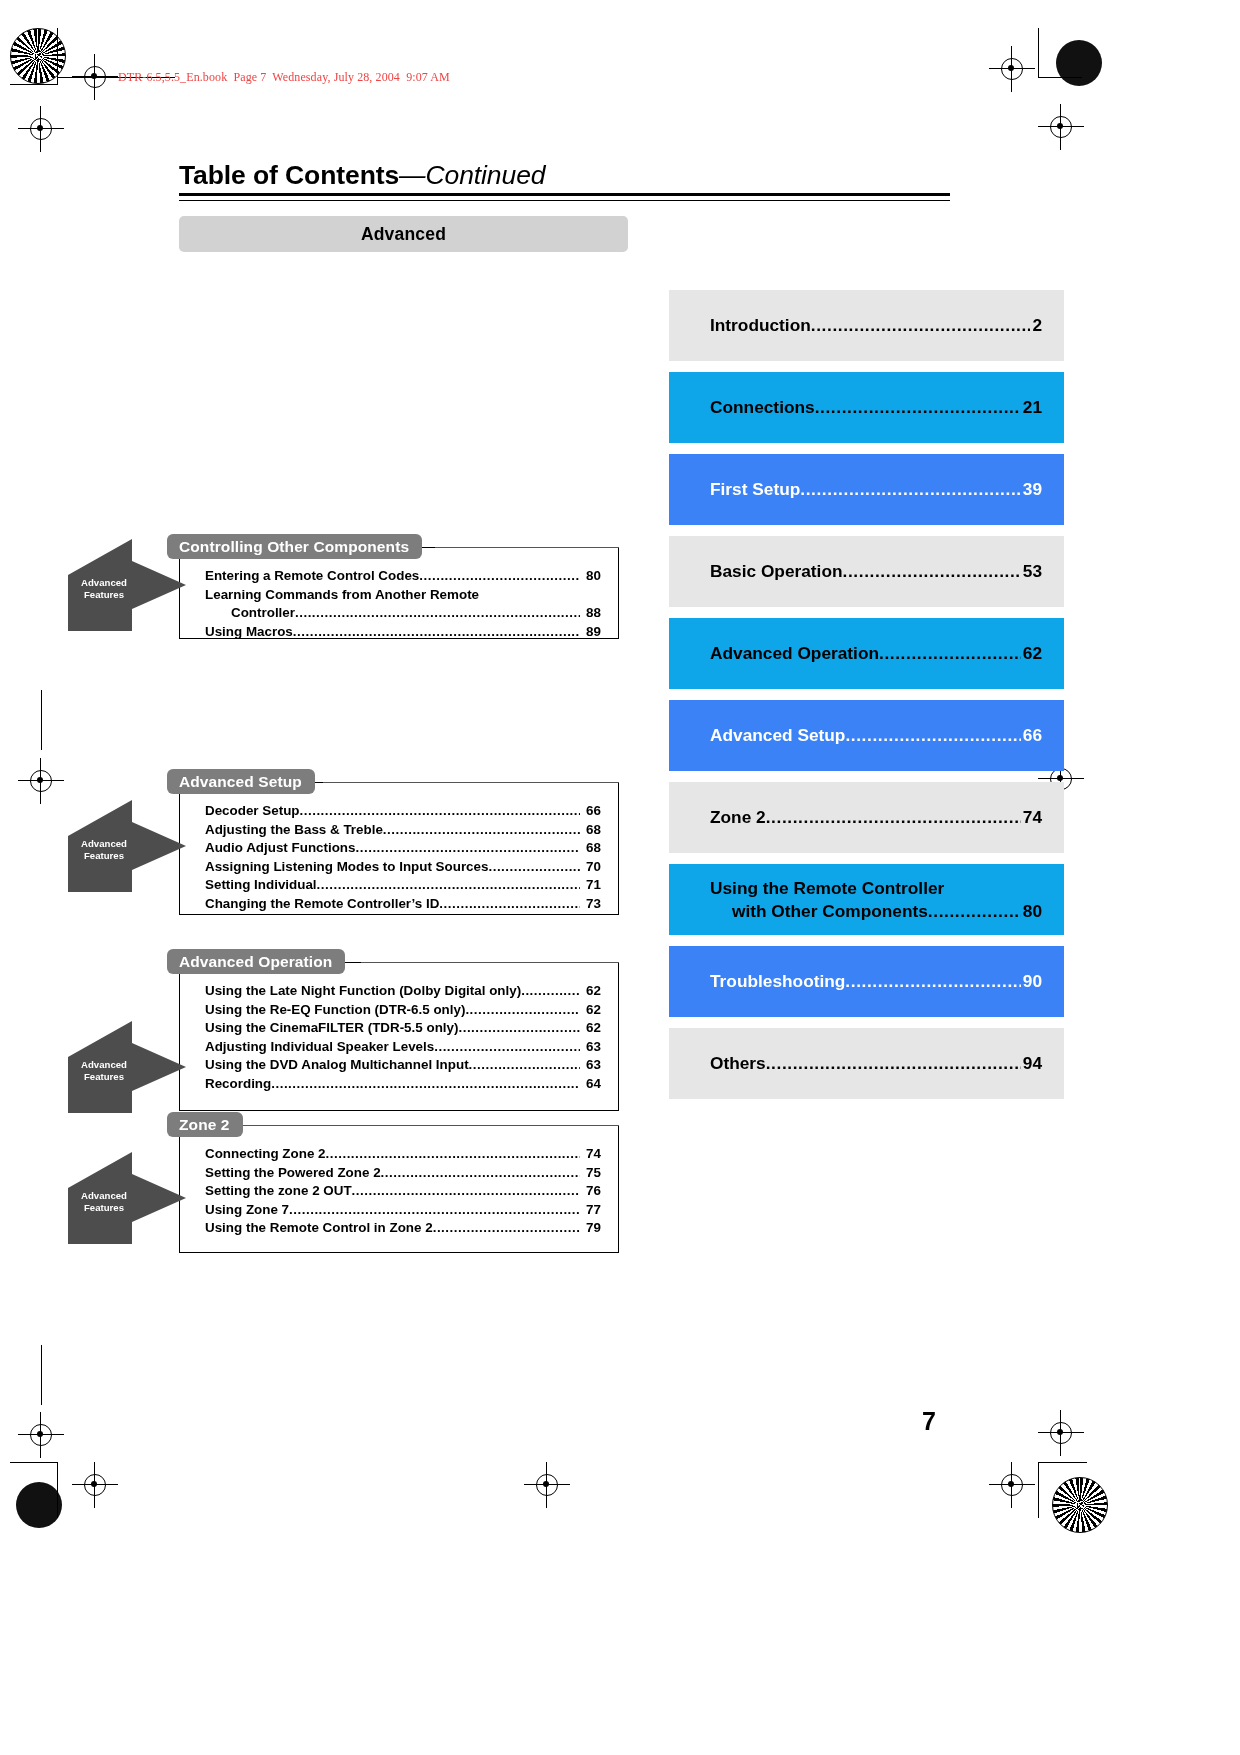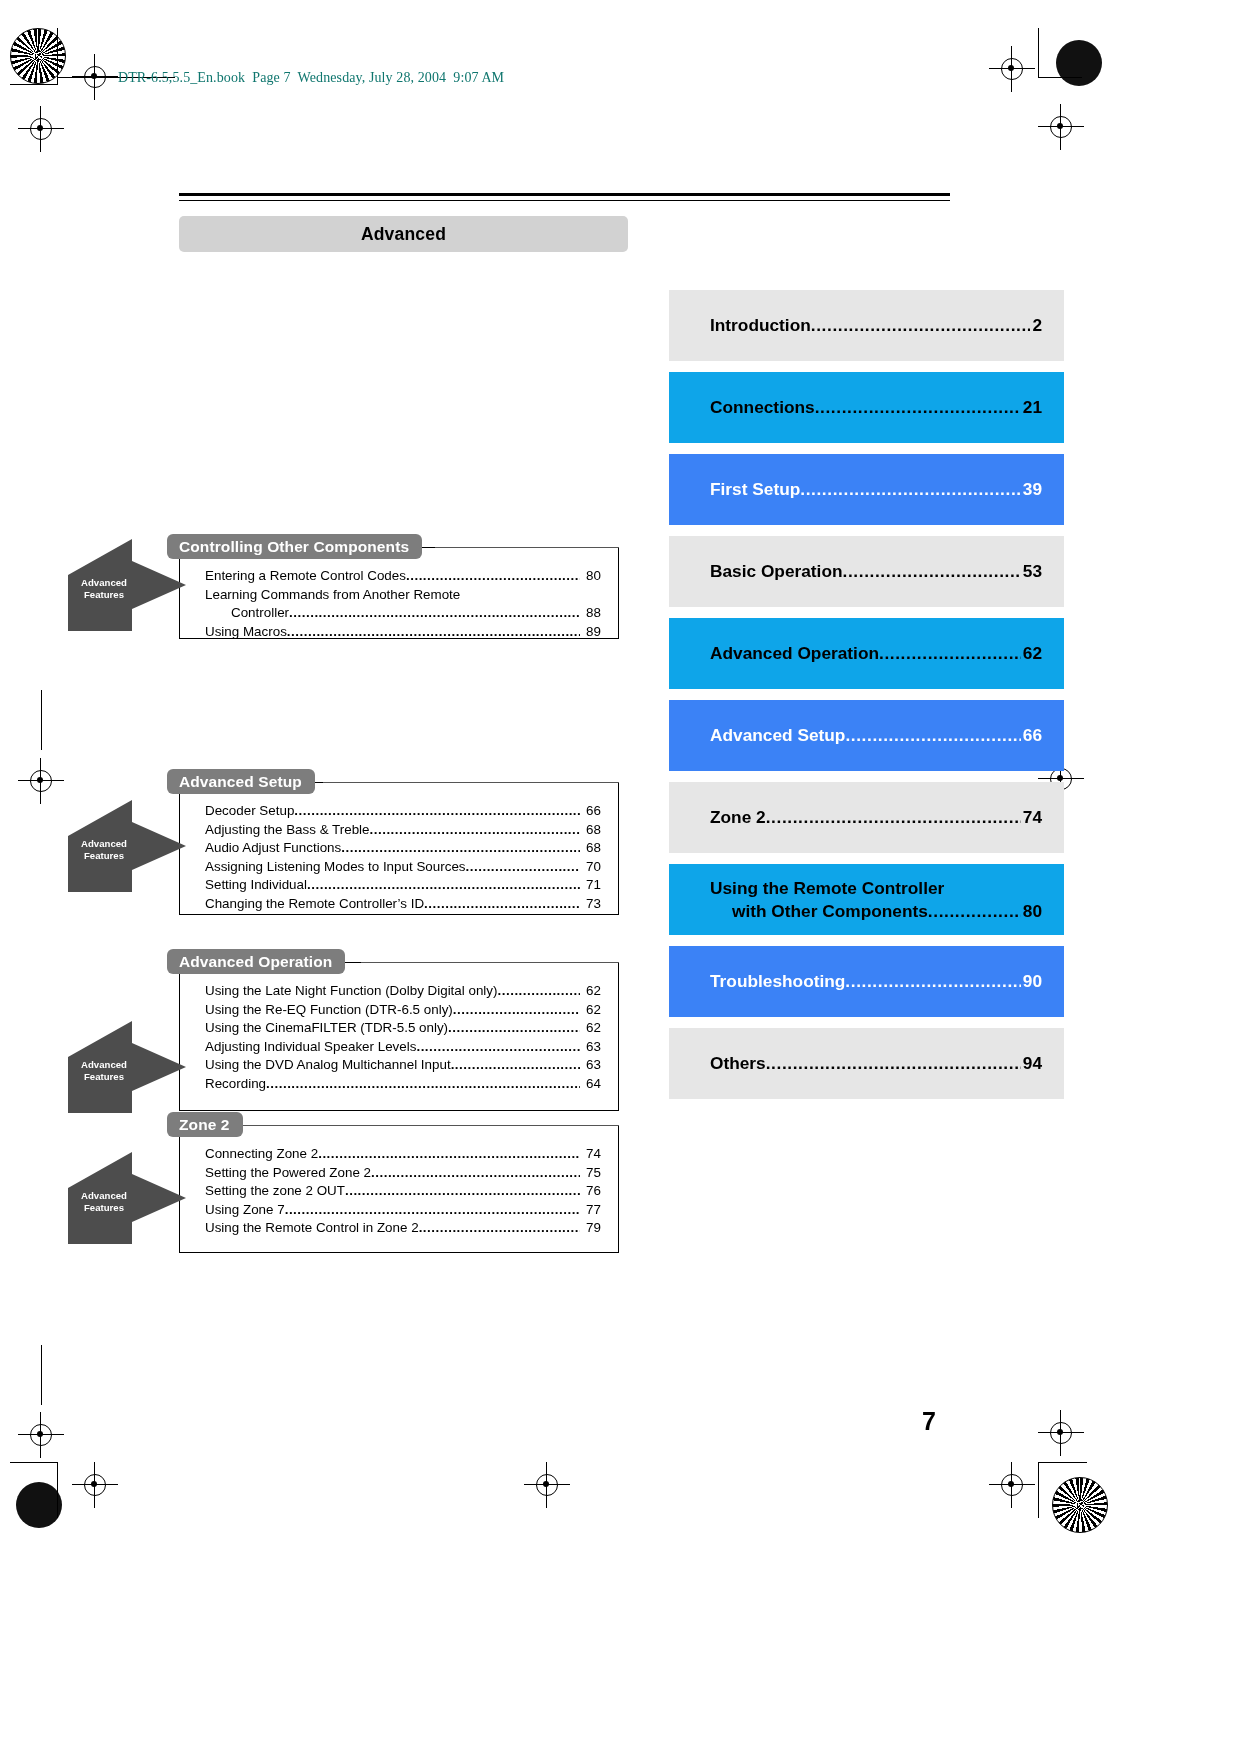--- a/index.html
+++ b/index.html
@@ -18,21 +18,21 @@
     background:
       repeating-conic-gradient(#000 0deg 7deg,#fff 7deg 14deg);
     border:1px solid #000;}
   .solidball{position:absolute;width:46px;height:46px;border-radius:50%;background:#111;}
 
   .corner-rule{position:absolute;background:#000;}
 
   
   .bookline{
     position:absolute;left:118px;top:70px;font-family:"Liberation Serif",serif;
-    font-size:14px;color:#0f766e;white-space:pre;letter-spacing:.1px;
+    font-size:12px;color:#ef4444;white-space:pre;letter-spacing:.1px;
   }
   .header-rule{position:absolute;left:57px;top:77px;width:118px;height:1.2px;background:#000;}
 
   
   .title{
     position:absolute;left:179px;top:160px;font-size:26.5px;font-weight:bold;
     letter-spacing:-.1px;white-space:nowrap;
   }
   .title .cont{font-weight:normal;font-style:italic;}
   .title-rule1{position:absolute;left:179px;top:193px;width:771px;height:3.4px;background:#000;}
@@ -56,21 +56,21 @@
     position:absolute;left:99px;top:0px;height:25px;
     background:#7d7d7d;border-radius:6px;
     display:flex;align-items:center;padding:0 13px 0 12px;
     color:#fff;font-size:15.5px;font-weight:bold;letter-spacing:.1px;
     white-space:nowrap;z-index:3;
   }
   .tag-rule{position:absolute;height:1.2px;background:#555;top:12.5px;z-index:2;}
 
   .entries{position:absolute;left:0;top:0;width:100%;box-sizing:border-box;}
   .entry{
-    display:flex;align-items:baseline;font-size:13.4px;font-weight:normal;
+    display:flex;align-items:baseline;font-size:13.4px;font-weight:bold;
     line-height:18.6px;white-space:nowrap;
   }
   .entry .etext{flex:0 0 auto;}
   .entry .leader{
     flex:1 1 auto;overflow:hidden;white-space:nowrap;margin:0 1px 0 0;
     font-weight:bold;letter-spacing:.5px;
   }
   .entry .leader::before{
     content:"........................................................................................................................";
   }
@@ -200,20 +200,23 @@
   <div class="solidball" style="left:16px;top:1482px;"></div>
   <div class="sunburst" style="left:1052px;top:1477px;"></div>
   <div class="corner-rule" style="left:57px;top:1462px;width:1.2px;height:56px;"></div>
   <div class="corner-rule" style="left:10px;top:1462px;width:48px;height:1.2px;"></div>
   <div class="corner-rule" style="left:1038px;top:1462px;width:1.2px;height:56px;"></div>
   <div class="corner-rule" style="left:1039px;top:1462px;width:48px;height:1.2px;"></div>
 
   <div class="header-rule"></div>
   <div class="bookline">DTR-6.5,5.5_En.book  Page 7  Wednesday, July 28, 2004  9:07 AM</div>
 
+  <div class="title">
+    <span>Table of Contents</span><span class="cont">—Continued</span>
+  </div>
   <div class="title-rule1"></div>
   <div class="title-rule2"></div>
 
   <div class="adv-banner">
     <span>Advanced</span>
   </div>
 
   <div id="blocks-host">
       <div class="block" style="left: 68px; top: 534px; width: 560px;">
         <div class="arrow" style="left: 0px; top: 5px; width: 118px; height: 92px;">

